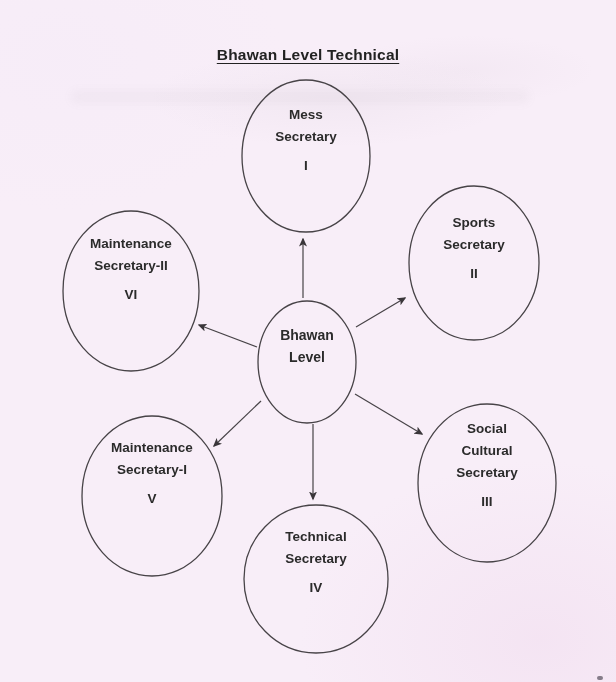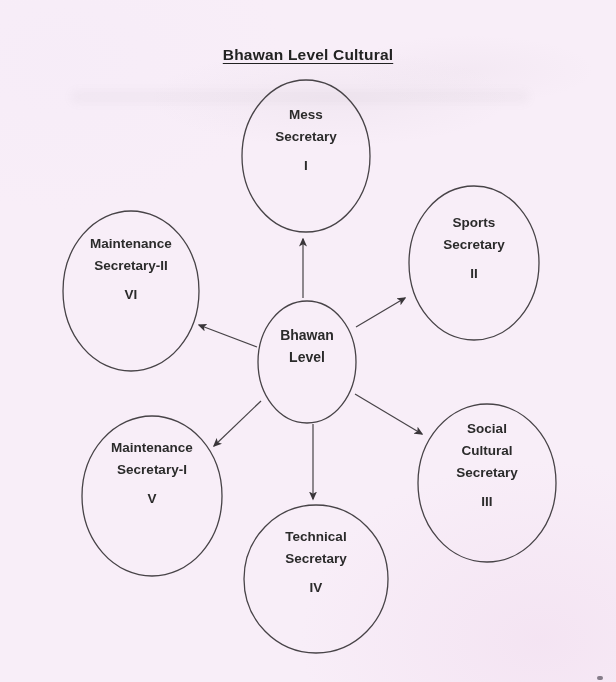--- a/index.html
+++ b/index.html
@@ -64,21 +64,21 @@
     opacity: 0.65;
     filter: blur(0.5px);
     border-radius: 2px;
   }
 </style>
 </head>
 <body>
 
 <div class="page">
 
-  <div class="page-title">Bhawan Level Cultural</div>
+  <div class="page-title">Bhawan Level Technical</div>
 
   <div class="scan-smudge"></div>
   <div class="scan-dot"></div>
 
   <svg class="diagram" id="diagram-svg" width="616" height="682" viewBox="0 0 616 682">
     <defs>
       <marker id="arrowhead" markerWidth="9" markerHeight="8" refX="7.5" refY="4" orient="auto" markerUnits="userSpaceOnUse">
         <path d="M0,0 L9,4 L0,8 L2.2,4 z" fill="#3a363a"></path>
       </marker>
     </defs>

